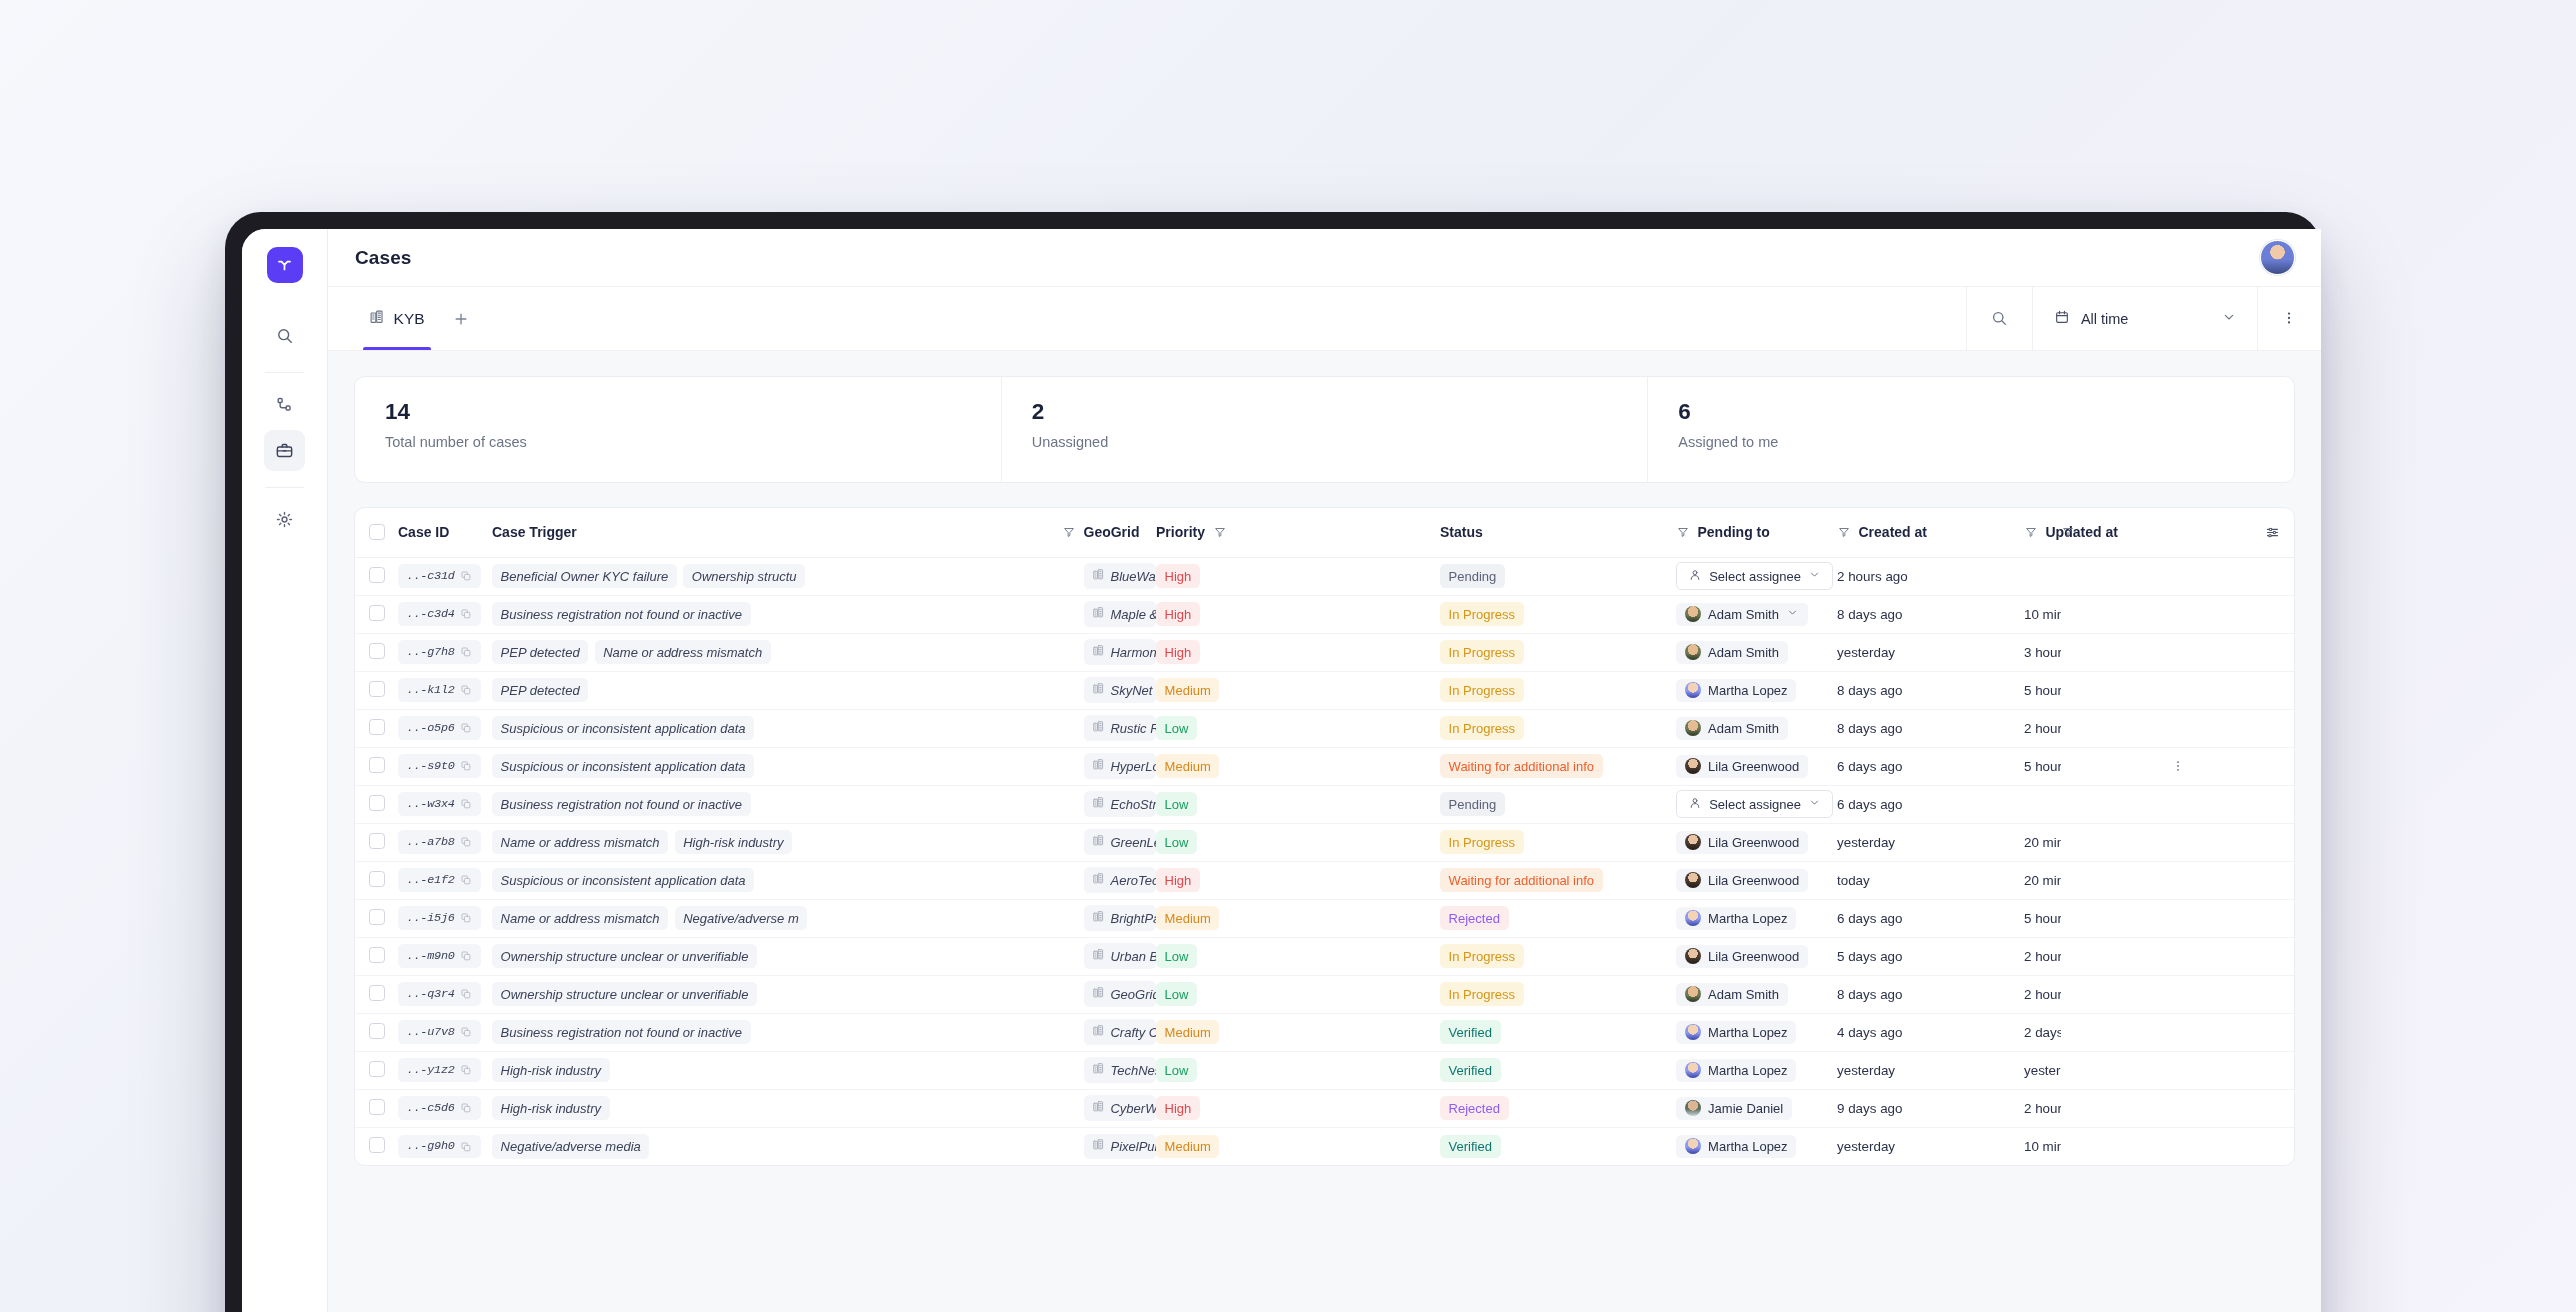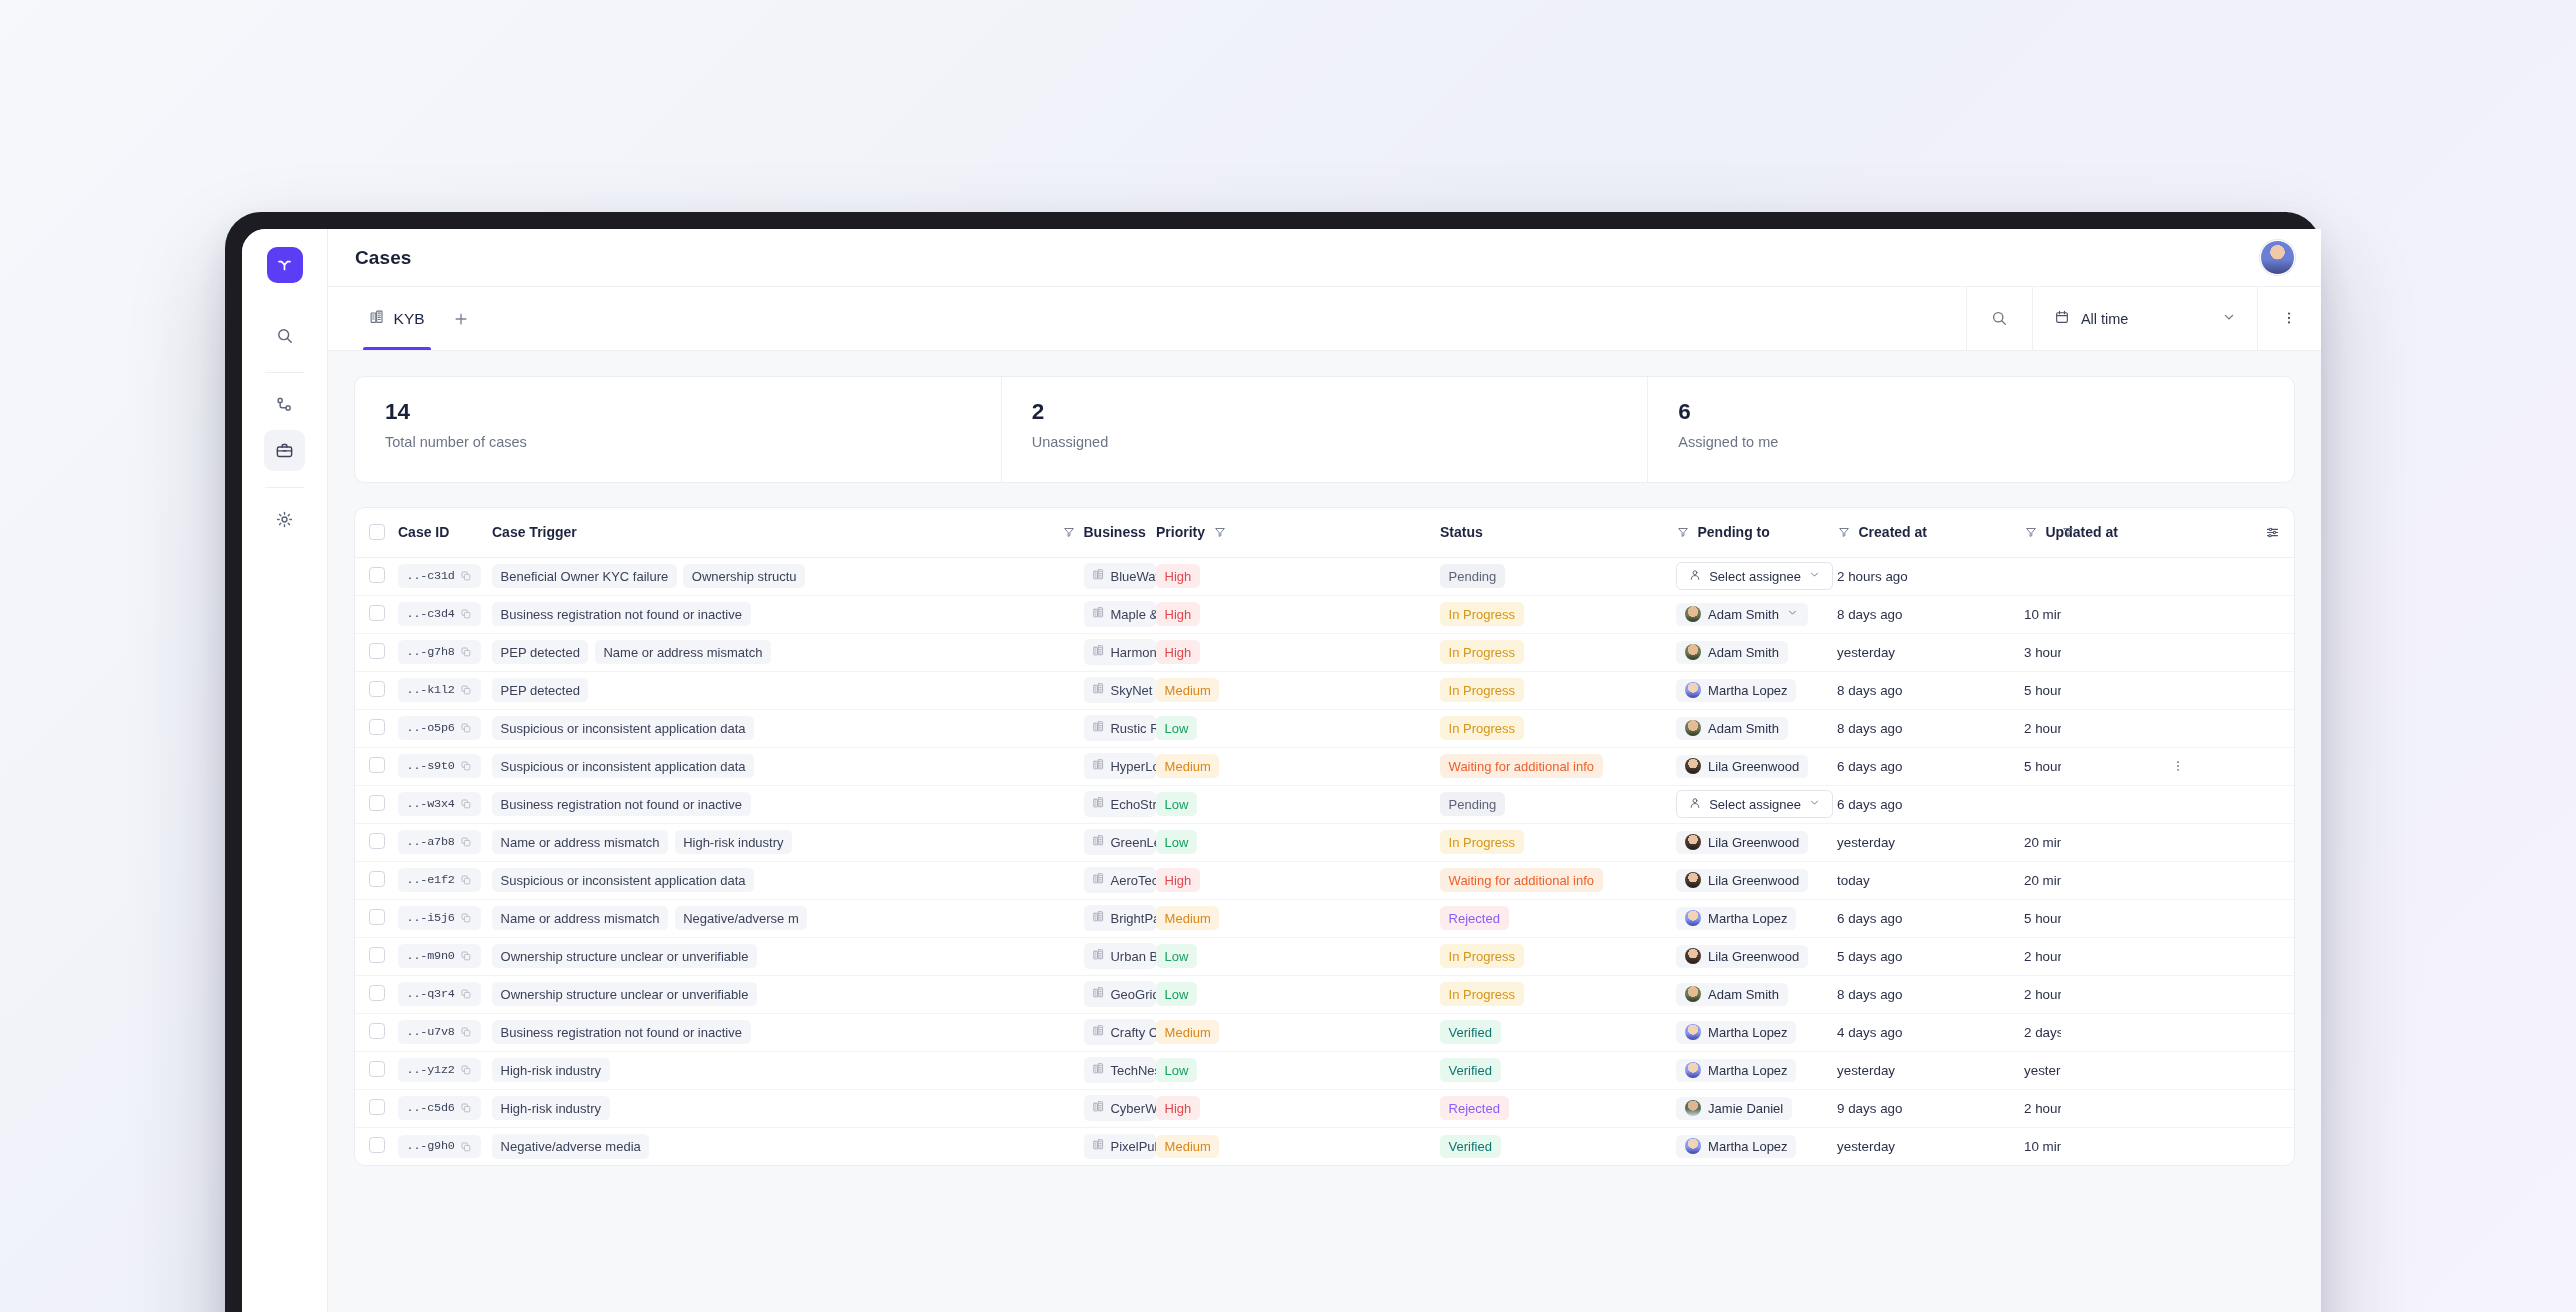--- a/index.html
+++ b/index.html
@@ -158,21 +158,21 @@
   tbody tr:last-child td{ border-bottom:none; }
 
   .cb{
     width:16px;height:16px;border:1.1px solid #d3d6e0;border-radius:3.7px;
     display:inline-block; cursor:pointer; background:#fff;
   }
   .chip{
     display:inline-flex;align-items:center;gap:5.4px;
     background:#f4f5f8; border-radius:5.4px;
     padding:4.8px 8.6px; font-size:13px; color:#3b4159;
-    max-width:100%; overflow:hidden;
+    max-width:100%; overflow:hidden;font-style:italic;
   }
   .chip.mono{ font-family:"Liberation Mono", monospace; font-size:11.8px; letter-spacing:-0.2px; }
   .chip-row{ display:flex; gap:6.4px; overflow:hidden; }
   .copy-ic{ opacity:.55; flex:0 0 auto; }
   .biz-ic{ flex:0 0 auto; opacity:.6; }
 
   .badge{
     display:inline-flex;align-items:center;
     border-radius:5.4px; padding:4.3px 8.6px;
     font-size:13px; font-weight:500;
@@ -378,21 +378,21 @@
               <div class="th-inner" style="justify-content:flex-end;padding-right:0">
                 <span class="filter-ic">
                   <svg width="14" height="14" viewBox="0 0 24 24" fill="none" stroke="#6d7486" stroke-width="1.6" stroke-linejoin="round">
                           <path d="M4.5 6h15l-6 7v5l-3 1.5V13z"></path>
                         </svg>
                 </span>
               </div>
             </th>
             <th style="width:0">
               <div class="th-inner" style="padding-left:7.5px">
-                      <span>Business</span>
+                      <span>GeoGrid</span>
                     </div>
             </th>
             <th>
               <div class="th-inner">
                 <span>Priority</span>
                 <span class="filter-ic">
                   <svg width="14" height="14" viewBox="0 0 24 24" fill="none" stroke="#6d7486" stroke-width="1.6" stroke-linejoin="round">
                           <path d="M4.5 6h15l-6 7v5l-3 1.5V13z"></path>
                         </svg>
                 </span>

